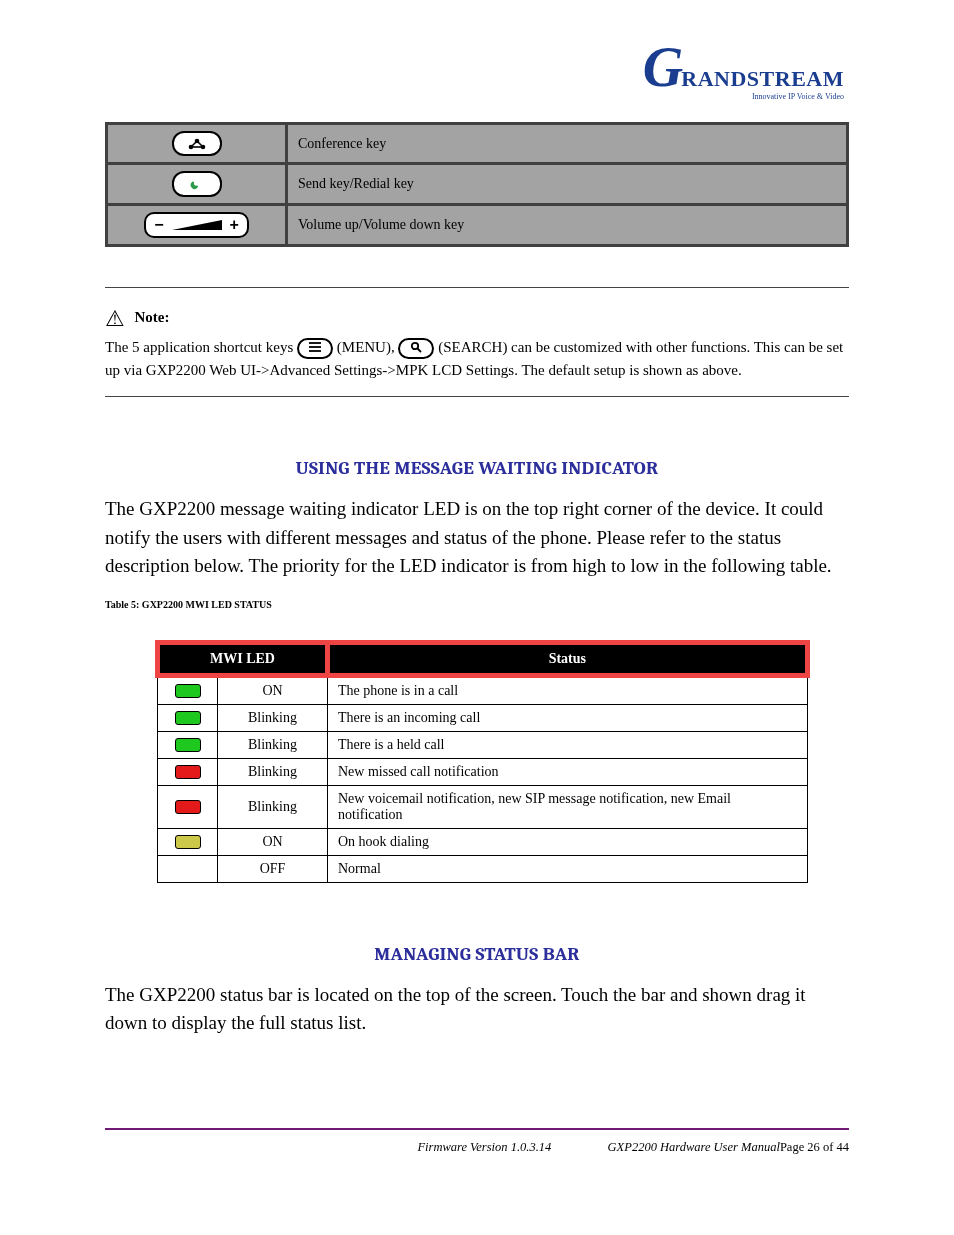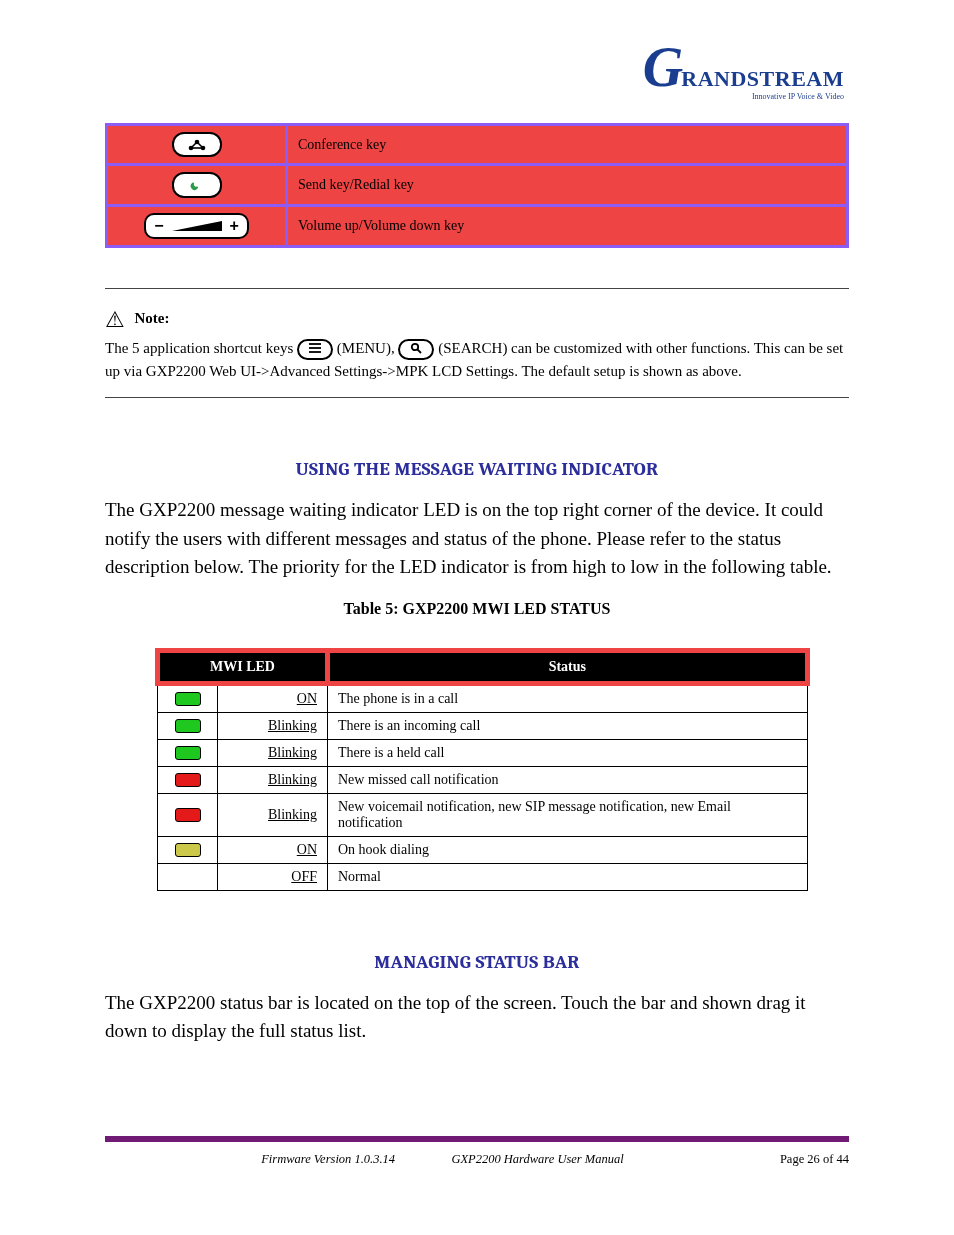--- a/index.html
+++ b/index.html
@@ -5,21 +5,21 @@
   * { box-sizing: border-box; }
   body {
     margin: 0;
     font-family: "Times New Roman", Times, serif;
     background: #fff;
     color: #000;
     width: 954px;
     min-height: 1235px;
     position: relative;
   }
-  .page { padding: 17px 105px 40px 105px; margin-top: 16px; }
+  .page { padding: 32px 105px 40px 105px; }
   .logo {
     position: absolute;
     top: 48px;
     right: 110px;
     text-align: right;
     color: #1a3d8f;
   }
   .logo-script {
     font-family: "Brush Script MT", cursive;
     font-size: 56px;
@@ -30,22 +30,22 @@
   }
   .logo-word { font-variant: small-caps; font-size: 22px; letter-spacing: 0.5px; font-weight: bold; }
   .logo-tagline { font-size: 8px; color: #1a3d8f; }
   table.grey-table {
     border-collapse: collapse;
     width: 100%;
     margin-top: 90px;
     font-size: 14px;
   }
   table.grey-table td {
-    background: #ef4444;
-    border: 3px solid #8b5cf6;
+    background: #a3a3a3;
+    border: 3px solid #404040;
     padding: 6px 10px;
     vertical-align: middle;
   }
   table.grey-table td.iconcell {
     width: 180px;
     text-align: center;
   }
   .hw-btn {
     display: inline-block;
     border: 2.5px solid #000;
@@ -110,39 +110,39 @@
     font-weight: bold;
     text-align: center;
     border: 5px solid #ef4444;
   }
   table.mwi td {
     border: 1px solid #000;
     padding: 5px 10px;
     vertical-align: middle;
   }
   table.mwi td.col1 { width: 60px; text-align: center; }
-  table.mwi td.col2 { width: 110px; text-align: right; text-decoration: underline; }
+  table.mwi td.col2 { width: 110px; text-align: center; }
   .led-box {
     display: inline-block;
     width: 26px;
     height: 14px;
     border: 1px solid #000;
     border-radius: 3px;
     vertical-align: middle;
   }
   .led-green { background: #1ec81e; }
   .led-red { background: #e41a1a; }
   .led-amber { background: #ccc84a; }
   .footer {
     font-size: 12.5px;
     font-style: italic;
-    text-align: center;
+    text-align: right;
     margin-top: 90px;
     padding-top: 10px;
-    border-top: 6px solid #701a75;
+    border-top: 2px solid #701a75;
   }
   .footer .pg { float: right; font-style: normal; }
 </style>
 </head>
 <body>
 
 <div class="page">
   <div class="logo">
     <div>
       <span class="logo-script">G</span><span class="logo-word">RANDSTREAM</span>
@@ -215,21 +215,21 @@
         </svg>
       </span>
       <span> (SEARCH) can be customized with other functions. This can be set up via GXP2200 Web UI-&gt;Advanced Settings-&gt;MPK LCD Settings. The default setup is shown as above.</span>
     </div>
   </div>
   <hr class="hr-thin-b">
 
   <h2 class="section">USING THE MESSAGE WAITING INDICATOR</h2>
   <div class="body-text">The GXP2200 message waiting indicator LED is on the top right corner of the device. It could notify the users with different messages and status of the phone. Please refer to the status description below. The priority for the LED indicator is from high to low in the following table.</div>
 
-  <div style="text-align:center; font-size:16px; font-weight:bold; margin-top:18px;">Table 5: GXP2200 MWI LED STATUS</div>
+  <div style="font-size:10px; font-weight:bold; margin-top:18px;">Table 5: GXP2200 MWI LED STATUS</div>
 
   <table class="mwi">
     <tbody>
         <tr>
       <th colspan="2">MWI LED</th>
       <th>Status</th>
     </tr>
     <tr>
       <td class="col1"><span class="led-box led-green"></span></td>
       <td class="col2">ON</td>

